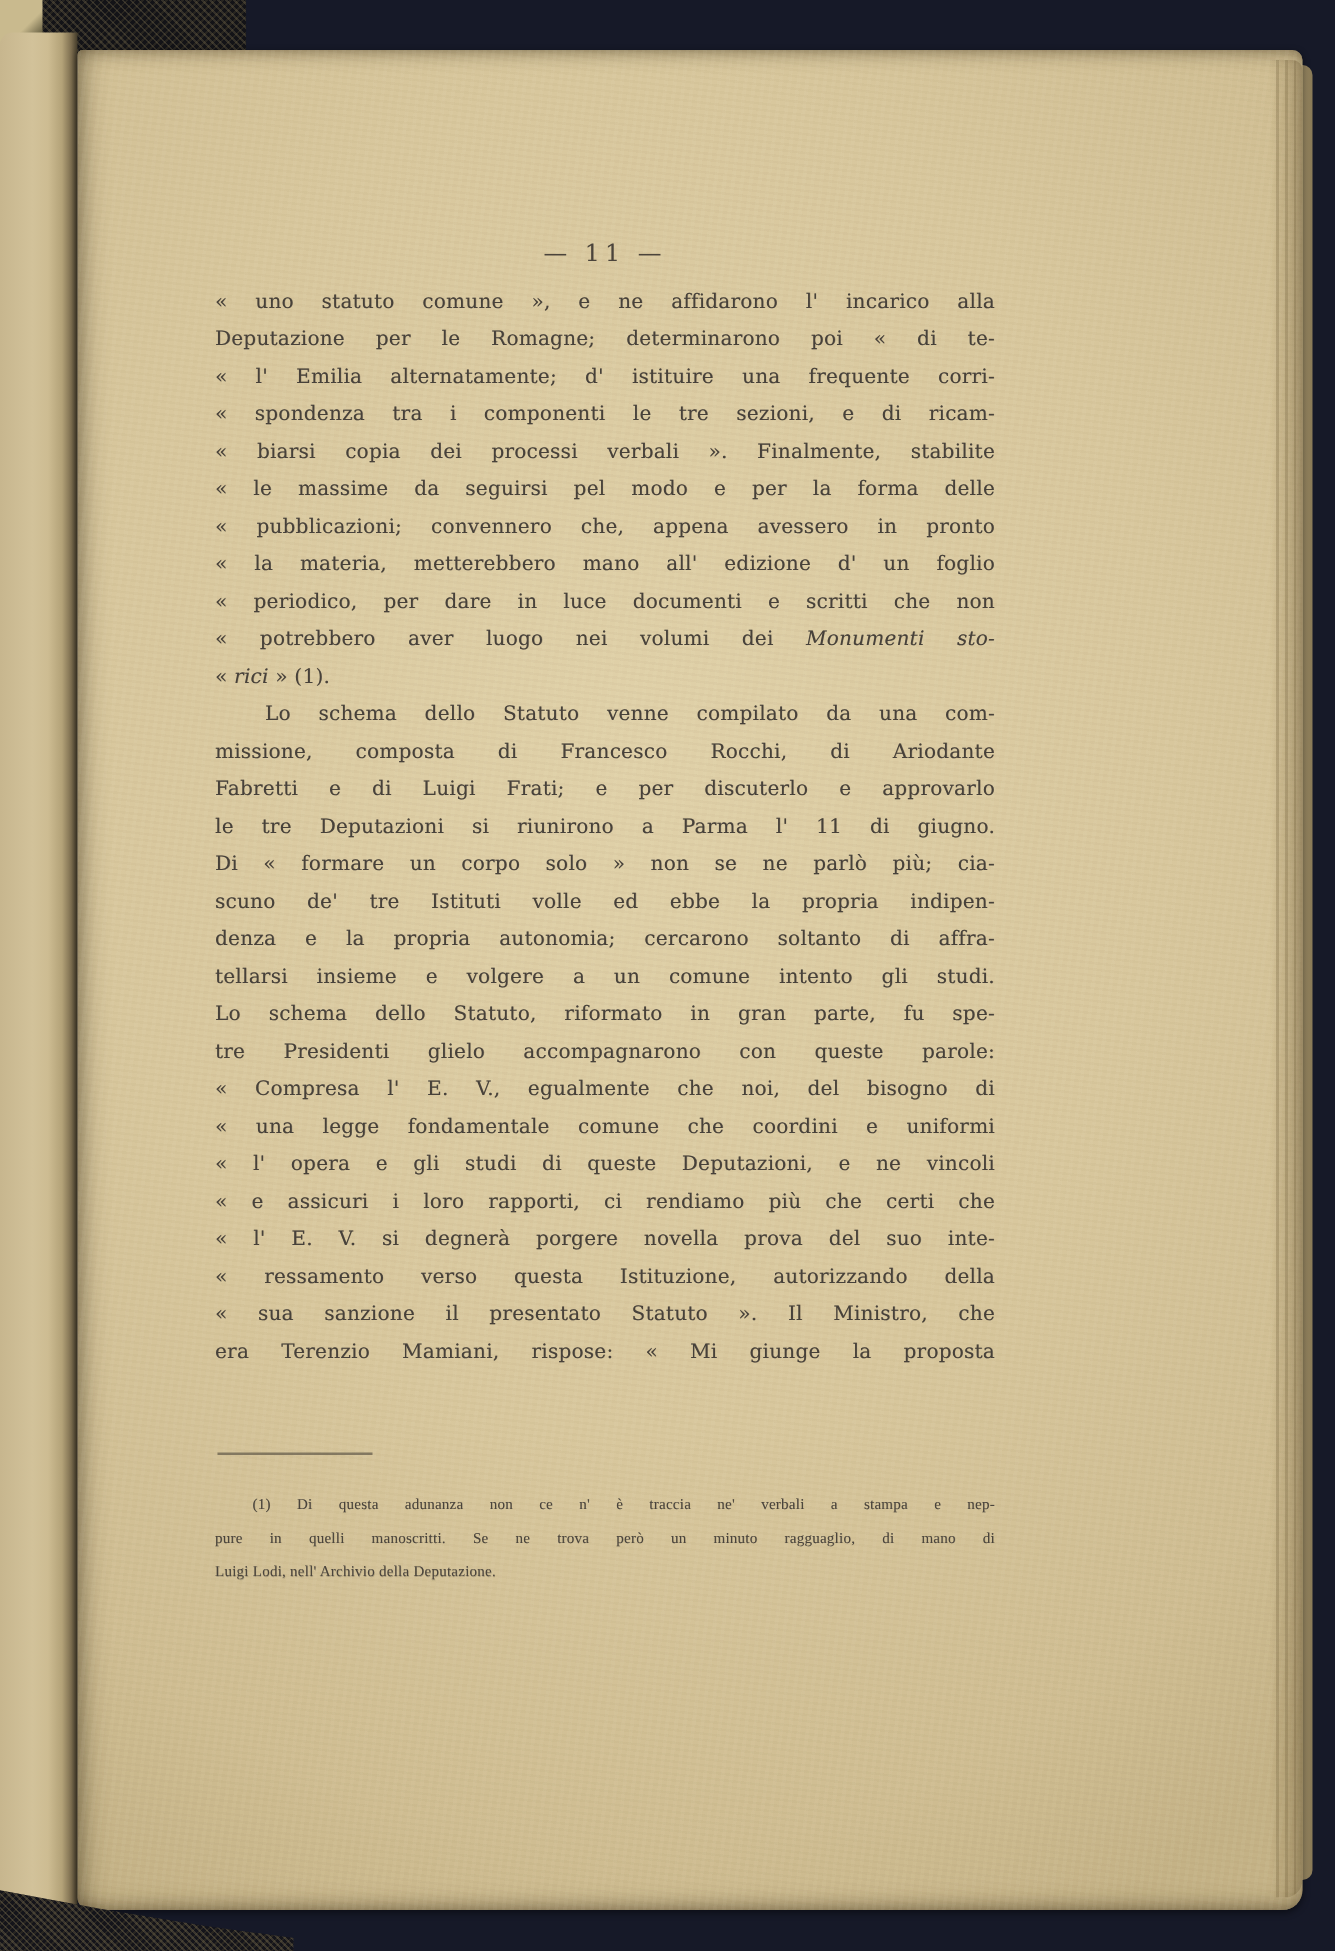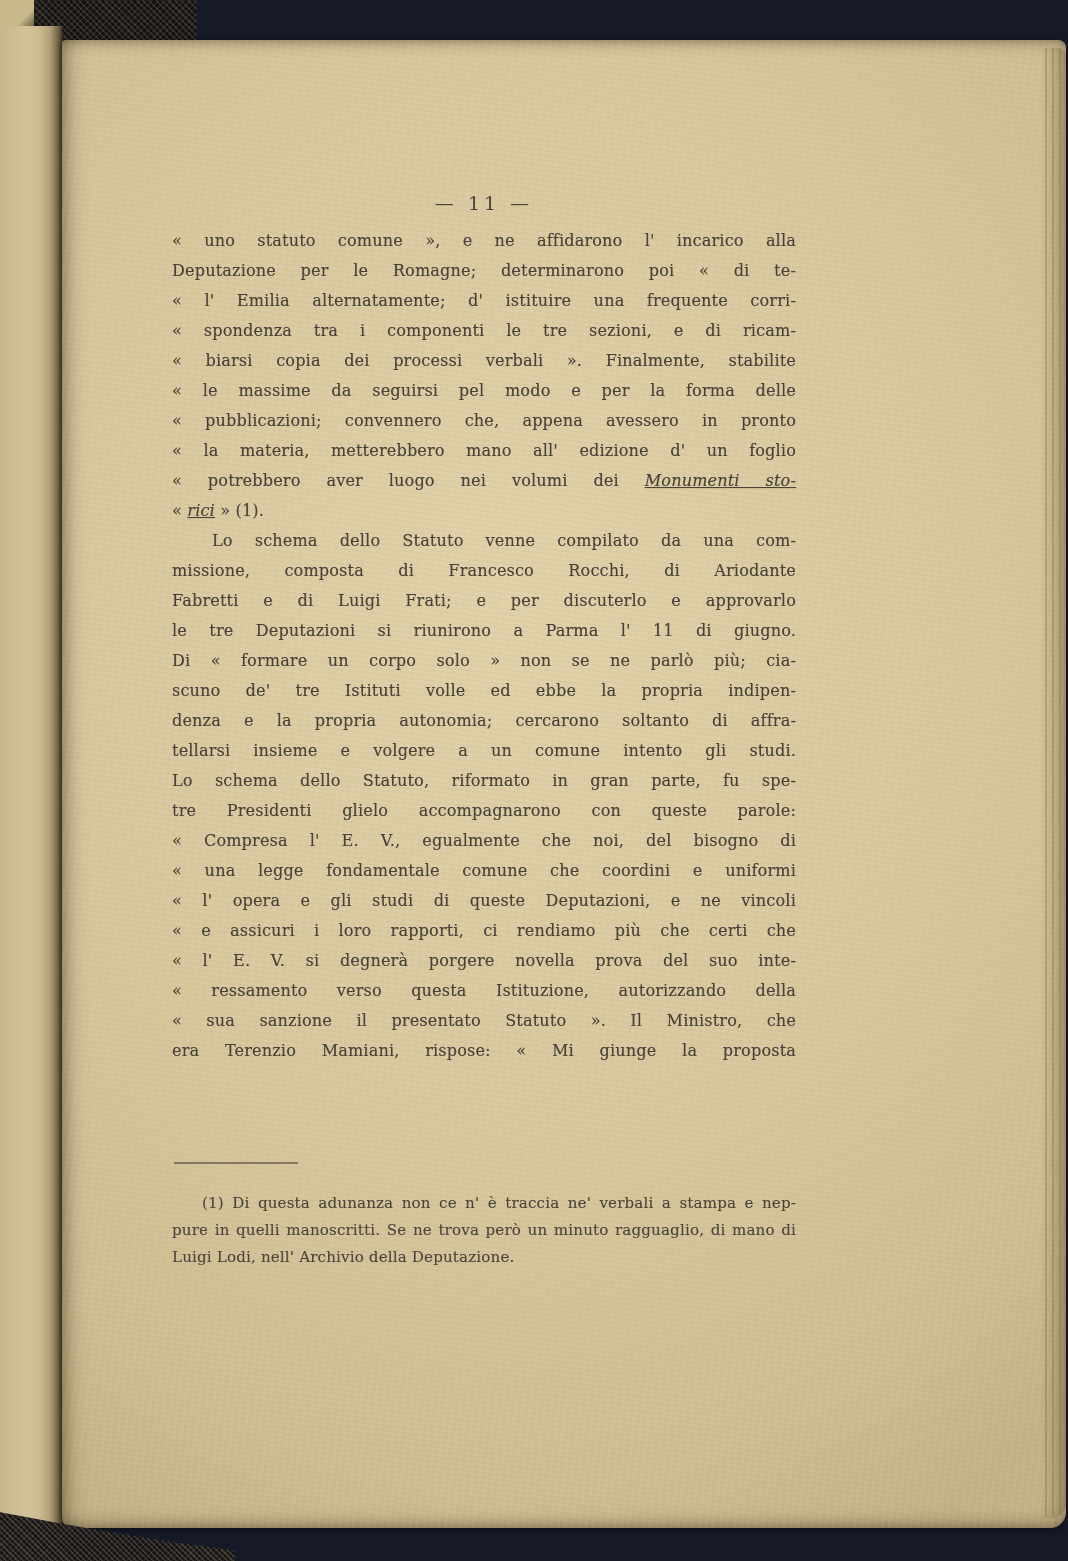--- a/index.html
+++ b/index.html
@@ -46,21 +46,20 @@
     background:
       radial-gradient(ellipse 85% 70% at 45% 38%,
         #e0d1a9 0%, #d8c79d 52%, #cfbd92 84%, #c4b286 100%);
     border-radius: 4px 8px 16px 10px;
     box-shadow:
       inset 14px 0 20px -10px rgba(58,48,28,0.50),
       inset -5px 0 10px -5px rgba(85,70,42,0.35),
       inset 0 12px 16px -12px rgba(75,62,38,0.55),
       inset 0 -14px 18px -13px rgba(75,62,38,0.60),
       0 2px 6px rgba(0,0,0,0.45);
-    padding-left: 24px;
   }
   
   .grain {
     position: absolute; inset: 0; border-radius: inherit;
     background-image:
       repeating-linear-gradient(7deg,  rgba(120,100,60,0.035) 0 2px, transparent 2px 5px),
       repeating-linear-gradient(97deg, rgba(255,250,228,0.045) 0 3px, transparent 3px 7px);
     pointer-events: none;
   }
   
@@ -82,33 +81,34 @@
   .body-lines { position: absolute; left: 110px; top: 186px; width: 624px; }
   .line {
     height: 30px; line-height: 30px;
     font-size: 16px; letter-spacing: 0.2px;
     color: #47413a;
     text-align: justify; text-align-last: justify;
     text-shadow: 0.3px 0.3px 0 rgba(71,64,54,0.35);
   }
   .line.indent { text-indent: 40px; }
   .line.nojust { text-align-last: left; }
-  .it { font-style: italic; text-decoration: underline; }
+  .it { font-style: italic; }
 
   .footnote-sep {
     position: absolute; left: 112px; top: 1122px; width: 124px; height: 0;
     border-top: 2px solid rgba(88,80,66,0.65);
   }
   .footnote { position: absolute; left: 110px; top: 1150px; width: 624px; }
   .fline {
     height: 27px; line-height: 27px;
-    font-size: 15px; letter-spacing: 0.2px;
+    font-size: 12px; letter-spacing: 0.2px;
     color: #4a443c;
     text-align: justify; text-align-last: justify;
     text-shadow: 0.3px 0.3px 0 rgba(74,68,58,0.3);
+    font-family: Liberation Serif, serif;
   }
   .fline.indent { text-indent: 30px; }
   .fline.nojust { text-align-last: left; }
 
   
   .cloth-bottom {
     position: absolute; left: 0; top: 1508px; width: 235px; height: 53px;
     background-color: #14141a;
     background-image:
       repeating-linear-gradient(45deg, rgba(150,135,95,0.30) 0 1.5px, transparent 1.5px 4px),
@@ -132,20 +132,21 @@
 
   <div class="body-lines">
       <div class="line"><span>« uno statuto comune », e ne affidarono l' incarico alla</span></div>
       <div class="line"><span>Deputazione per le Romagne; determinarono poi « di te-</span></div>
       <div class="line"><span>« l' Emilia alternatamente; d' istituire una frequente corri-</span></div>
       <div class="line"><span>« spondenza tra i componenti le tre sezioni, e di ricam-</span></div>
       <div class="line"><span>« biarsi copia dei processi verbali ». Finalmente, stabilite</span></div>
       <div class="line"><span>« le massime da seguirsi pel modo e per la forma delle</span></div>
       <div class="line"><span>« pubblicazioni; convennero che, appena avessero in pronto</span></div>
       <div class="line"><span>« la materia, metterebbero mano all' edizione d' un foglio</span></div>
+      <div class="line"><span>« periodico, per dare in luce documenti e scritti che non</span></div>
       <div class="line"><span>« potrebbero aver luogo nei volumi dei </span><span class="it">Monumenti sto-</span></div>
       <div class="line nojust"><span>« </span><span class="it">rici</span><span> » (1).</span></div>
       <div class="line indent"><span>Lo schema dello Statuto venne compilato da una com-</span></div>
       <div class="line"><span>missione, composta di Francesco Rocchi, di Ariodante</span></div>
       <div class="line"><span>Fabretti e di Luigi Frati; e per discuterlo e approvarlo</span></div>
       <div class="line"><span>le tre Deputazioni si riunirono a Parma l' 11 di giugno.</span></div>
       <div class="line"><span>Di « formare un corpo solo » non se ne parlò più; cia-</span></div>
       <div class="line"><span>scuno de' tre Istituti volle ed ebbe la propria indipen-</span></div>
       <div class="line"><span>denza e la propria autonomia; cercarono soltanto di affra-</span></div>
       <div class="line"><span>tellarsi insieme e volgere a un comune intento gli studi.</span></div>

